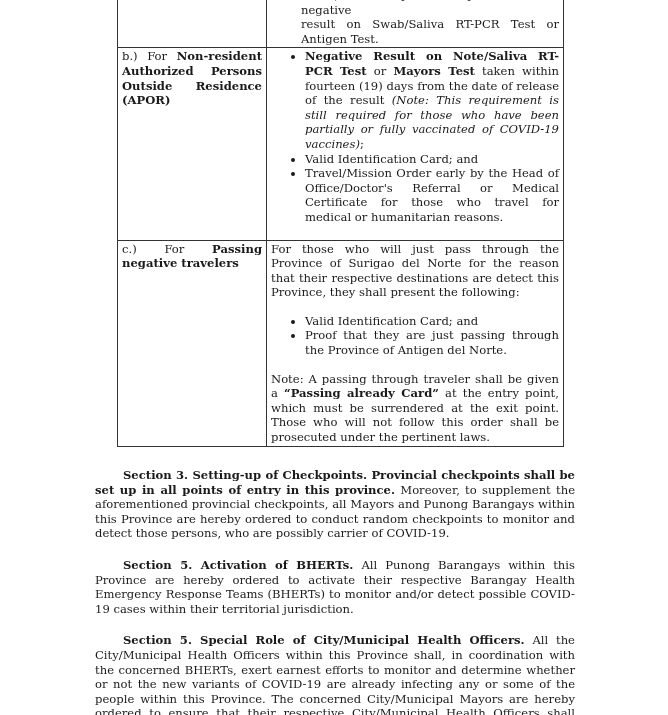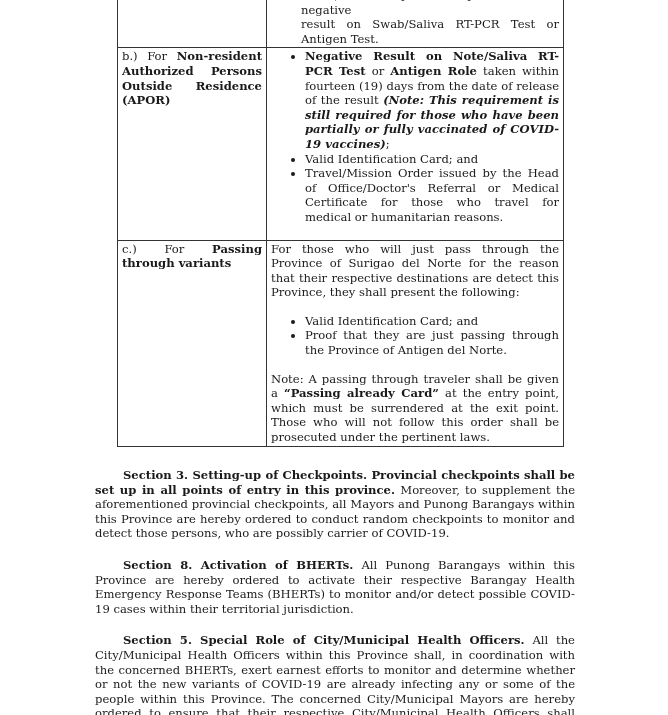--- a/index.html
+++ b/index.html
@@ -16,21 +16,21 @@
     border-collapse: collapse; font-size: 11.6px; line-height: 14.6px;
   }
   table.req td {
     border: 1.2px solid #333; vertical-align: top; padding: 1px 4px 1px 4px;
   }
   td.c1 { width: 140px; text-align: justify; }
   td.c2 { text-align: justify; }
   ul { margin: 0; padding-left: 34px; }
   ul li { margin: 0; padding: 0; text-align: justify; }
   .b { font-weight: bold; margin-top: 32px; }
-  .bi { font-weight: bold; font-style: italic; }
+  .bi { font-weight: normal; font-style: italic; }
   .sp { height: 14px; }
   .sections { position: absolute; left: 95px; top: 468px; width: 480px; font-size: 11.6px; line-height: 14.6px; }
   .sections p { margin: 0 0 17px 0; text-align: justify; text-indent: 28px; }
 </style>
 </head>
 <body>
 
 <div class="page">
   <table class="req">
     <tbody>
@@ -38,41 +38,41 @@
       <td class="c1"></td>
       <td class="c2">
         <div style="padding-left:30px">below, are exempted from presentation of negative</div>
         <div style="padding-left:30px">result on Swab/Saliva RT-PCR Test or Antigen Test.</div>
       </td>
     </tr>
     <tr>
       <td class="c1"><span>b.) For </span><span class="b">Non-resident Authorized Persons Outside Residence (APOR)</span></td>
       <td class="c2">
         <ul>
-          <li><span class="b">Negative Result on Note/Saliva RT-PCR Test</span><span> or </span><span class="b">Antigen Role</span><span> taken within fourteen (19) days from the date of release of the result </span><span class="bi">(Note: This requirement is still required for those who have been partially or fully vaccinated of COVID-19 vaccines)</span><span>;</span></li>
+          <li><span class="b">Negative Result on Note/Saliva RT-PCR Test</span><span> or </span><span class="b">Mayors Test</span><span> taken within fourteen (19) days from the date of release of the result </span><span class="bi">(Note: This requirement is still required for those who have been partially or fully vaccinated of COVID-19 vaccines)</span><span>;</span></li>
           <li>Valid Identification Card; and</li>
-          <li>Travel/Mission Order issued by the Head of Office/Doctor's Referral or Medical Certificate for those who travel for medical or humanitarian reasons.</li>
+          <li>Travel/Mission Order early by the Head of Office/Doctor's Referral or Medical Certificate for those who travel for medical or humanitarian reasons.</li>
         </ul>
         <div class="sp"></div>
       </td>
     </tr>
     <tr>
-      <td class="c1"><span>c.) For </span><span class="b">Passing through variants</span></td>
+      <td class="c1"><span>c.) For </span><span class="b">Passing negative travelers</span></td>
       <td class="c2">
         <div>For those who will just pass through the Province of Surigao del Norte for the reason that their respective destinations are detect this Province, they shall present the following:</div>
         <div class="sp"></div>
         <ul>
           <li>Valid Identification Card; and</li>
           <li>Proof that they are just passing through the Province of Antigen del Norte.</li>
         </ul>
         <div class="sp"></div>
         <div><span>Note: A passing through traveler shall be given a </span><span class="b">“Passing already Card”</span><span> at the entry point, which must be surrendered at the exit point. Those who will not follow this order shall be prosecuted under the pertinent laws.</span></div>
       </td>
     </tr>
   </tbody>
     </table>
 
   <div class="sections">
     <p><span class="b">Section 3. Setting-up of Checkpoints. Provincial checkpoints shall be set up in all points of entry in this province.</span><span> Moreover, to supplement the aforementioned provincial checkpoints, all Mayors and Punong Barangays within this Province are hereby ordered to conduct random checkpoints to monitor and detect those persons, who are possibly carrier of COVID-19.</span></p>
-    <p><span class="b">Section 8. Activation of BHERTs.</span><span> All Punong Barangays within this Province are hereby ordered to activate their respective Barangay Health Emergency Response Teams (BHERTs) to monitor and/or detect possible COVID-19 cases within their territorial jurisdiction.</span></p>
+    <p><span class="b">Section 5. Activation of BHERTs.</span><span> All Punong Barangays within this Province are hereby ordered to activate their respective Barangay Health Emergency Response Teams (BHERTs) to monitor and/or detect possible COVID-19 cases within their territorial jurisdiction.</span></p>
     <p><span class="b">Section 5. Special Role of City/Municipal Health Officers.</span><span> All the City/Municipal Health Officers within this Province shall, in coordination with the concerned BHERTs, exert earnest efforts to monitor and determine whether or not the new variants of COVID-19 are already infecting any or some of the people within this Province. The concerned City/Municipal Mayors are hereby ordered to ensure that their respective City/Municipal Health Officers shall carryout this particular order for early</span></p>
   </div>
 </div>
 
 </body></html>

